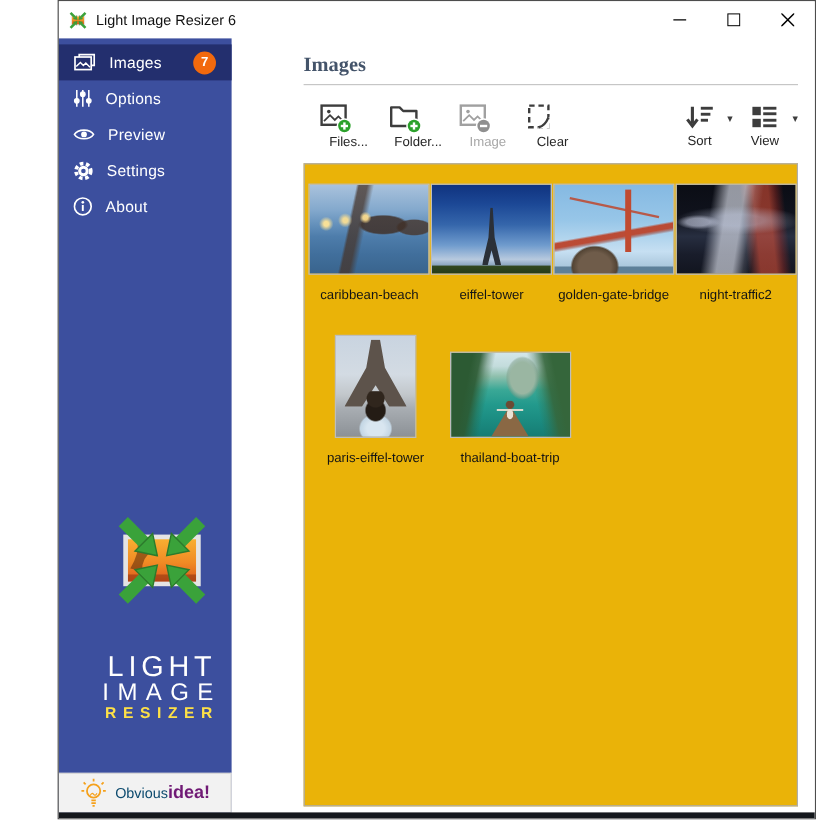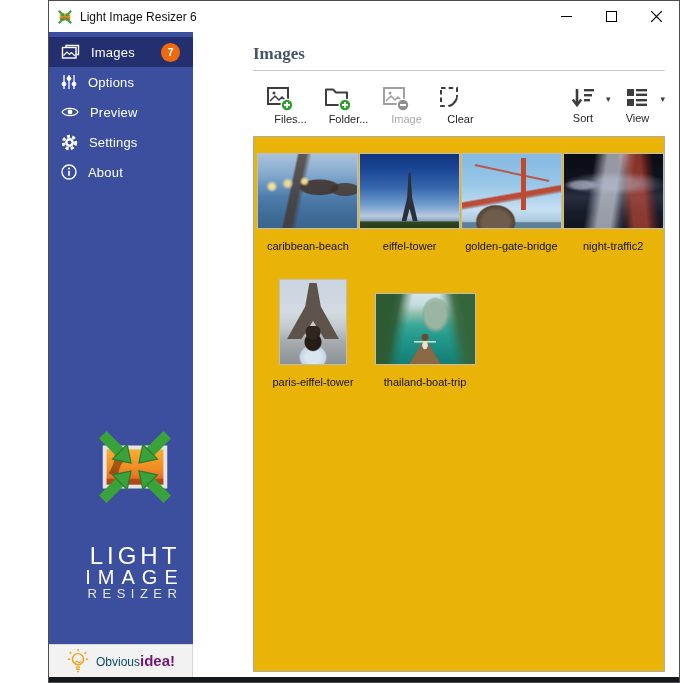--- a/index.html
+++ b/index.html
@@ -20,21 +20,21 @@
   .nav{padding-top:5px;}
   .nav-item{height:30px;display:flex;align-items:center;padding:0 13px 0 12px;font-size:13px;gap:11px;}
   .nav-item.selected{background:#232F6E;}
   .nav-label{letter-spacing:.2px;}
   .badge{margin-left:auto;background:#F2690D;min-width:19px;height:19px;border-radius:50%;
     font-size:11px;font-weight:bold;display:flex;align-items:center;justify-content:center;color:#fff;}
   .logo-block{margin-top:auto;text-align:center;padding-bottom:42px;padding-left:28px;}
   .logo-svg{display:block;margin:0 auto 32px auto;}
   .logo-line1{font-size:24px;letter-spacing:4px;line-height:26px;color:#fff;}
   .logo-line2{font-size:20px;letter-spacing:7px;line-height:17px;color:#fff;}
-  .logo-line3{font-size:13px;letter-spacing:5.5px;line-height:16px;color:#e5e5e5;}
+  .logo-line3{font-size:13px;letter-spacing:5.5px;line-height:16px;color:#fde047;font-weight:bold;}
   .sidebar-footer{flex:0 0 33px;background:#F2F2F2;border-top:1px solid #d8d8d8;border-right:1px solid #d8d8d8;
     display:flex;align-items:center;justify-content:center;gap:6px;cursor:pointer;}
   .brand-gray{color:#0c4a6e;font-size:12px;}
   .brand-orange{color:#701a75;font-size:15px;font-weight:bold;}
   
   .main{flex:1;display:flex;flex-direction:column;padding:0 14px 0 17px;min-width:0;background:#fff;}
   .heading{font-family:"Liberation Serif",serif;font-weight:bold;font-size:17px;color:#44546A;
     margin:12px 0 6px 0;}
   .rule{border-bottom:1px solid #c6c6c6;}
   .toolbar{display:flex;align-items:flex-start;padding:13px 0 11px 2px;}

